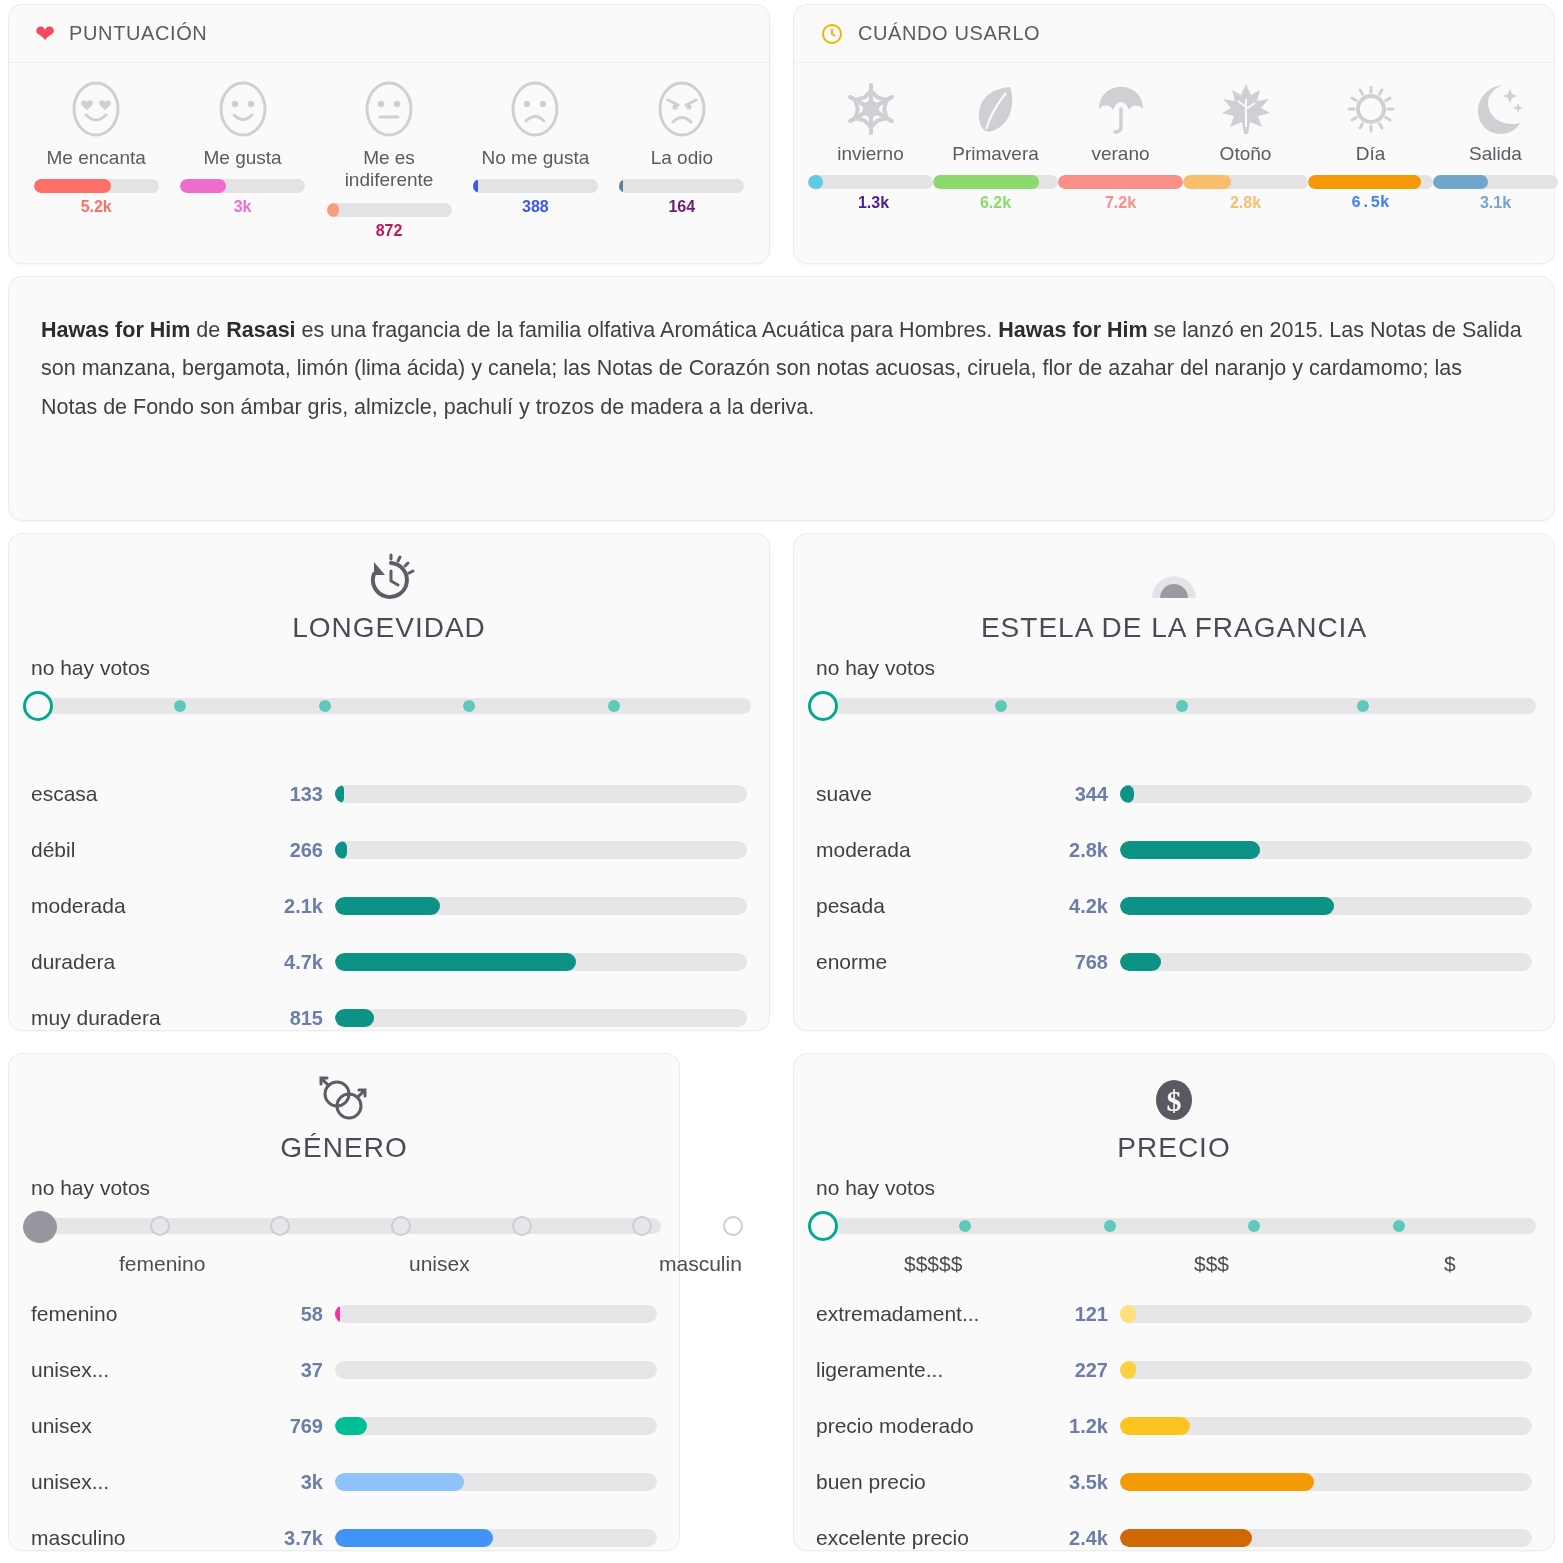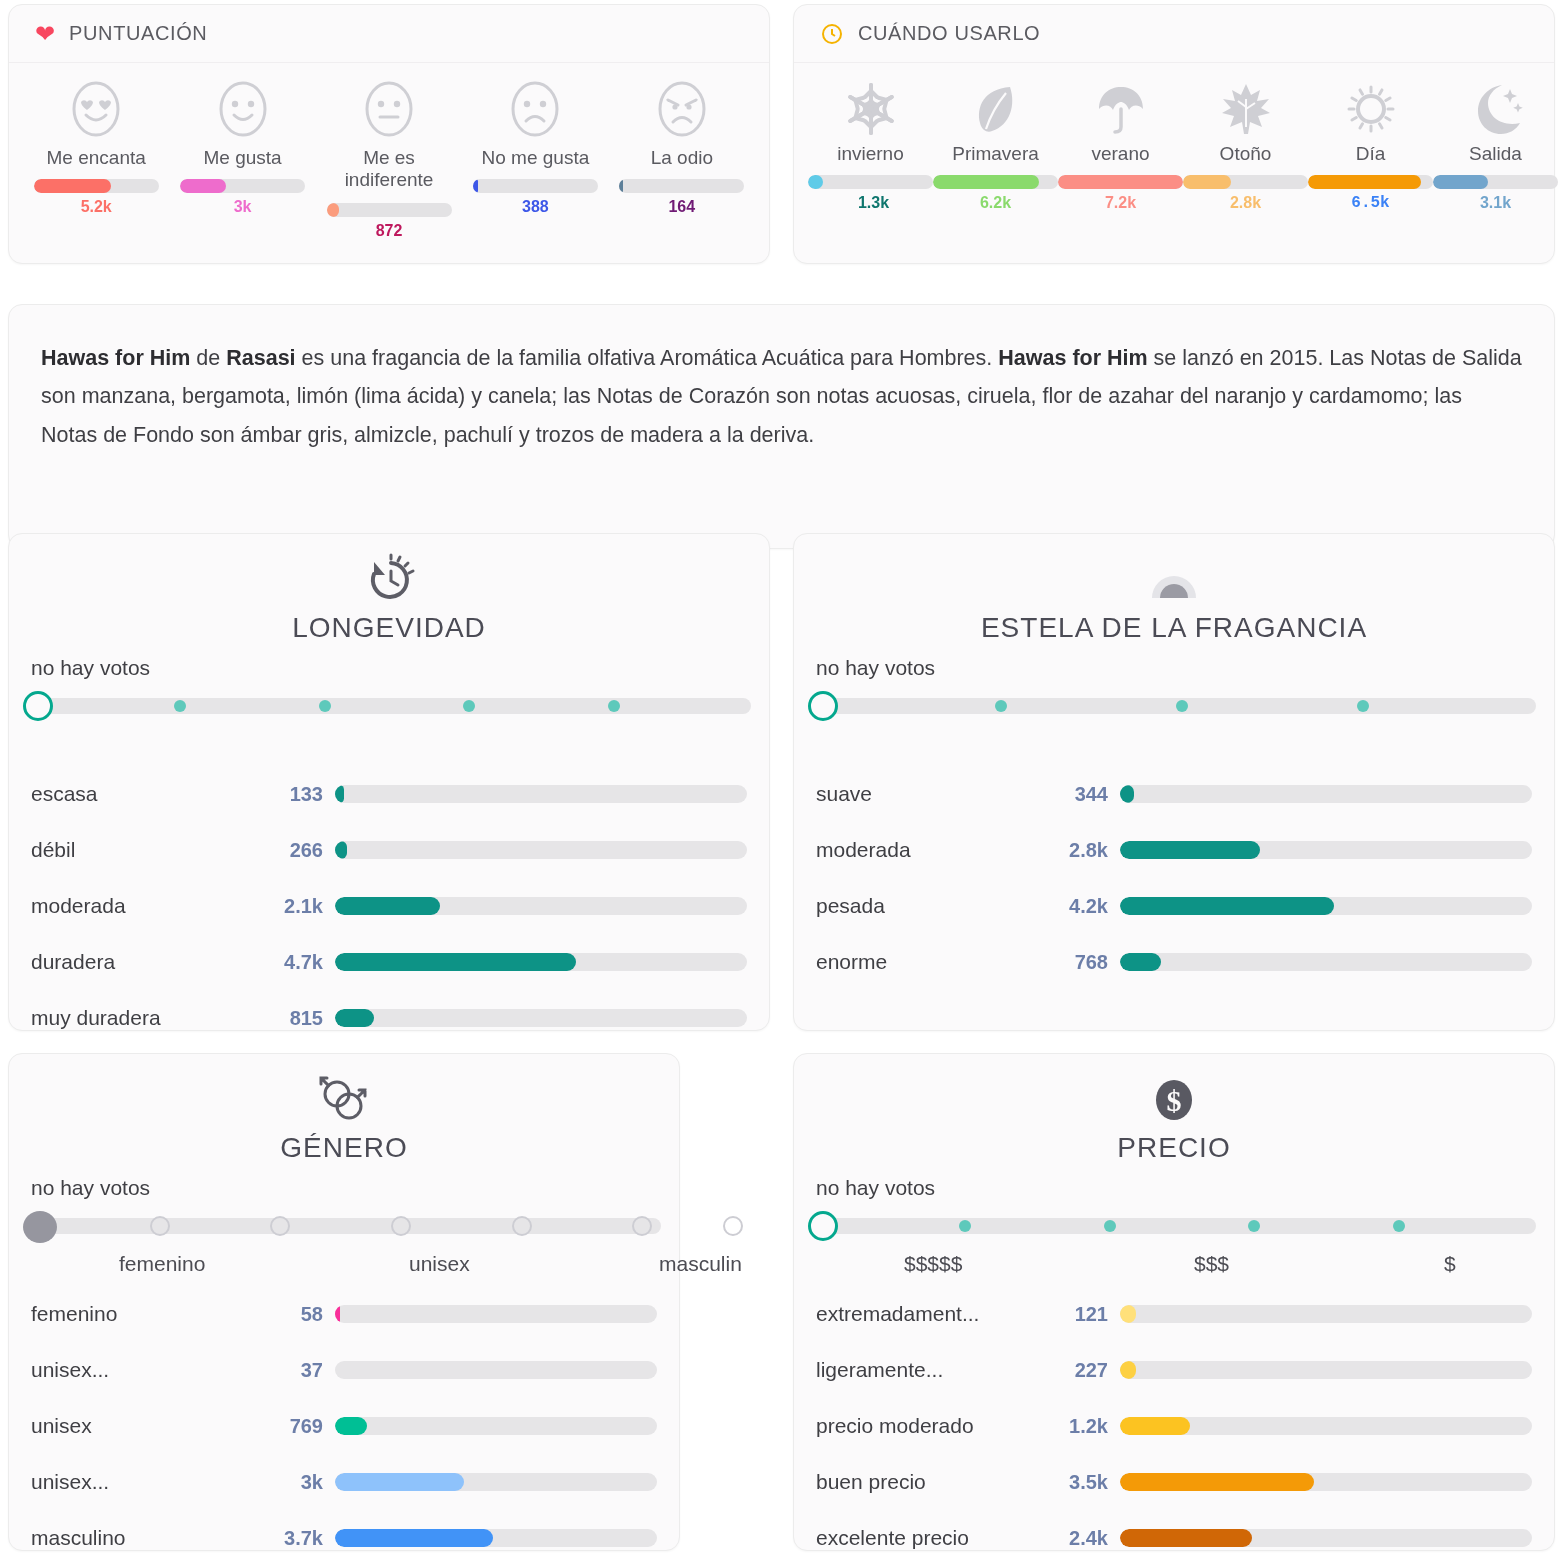--- a/index.html
+++ b/index.html
@@ -68,21 +68,20 @@
     overflow: hidden;
     margin-bottom: 5px;
   }
   .minibar > i { display:block; height:100%; border-radius: 8px; }
   .minival { font-size: 16px; font-weight: bold; }
 
   
   #card-desc {
     left: 8px; top: 276px; width: 1547px; height: 245px;
     padding: 34px 32px;
-    margin-top: 28px;
   }
   #desc-text {
     font-size: 21.5px;
     line-height: 1.78;
     color: #3f3f44;
     font-weight: 400;
   }
   #desc-text b { font-weight: bold; color: #2d2d31; }
 
   
@@ -289,21 +288,21 @@
                   <line x1="30" y1="22" x2="25" y2="27"></line>
                   <line x1="30" y1="22" x2="35" y2="27"></line>
                 </g>
               </g>
             </svg>
           </div>
           <div class="col-label">invierno</div>
           <div class="minibar">
             <i style="width: 12%; background: rgb(95, 203, 232);"></i>
           </div>
-          <div class="minival" style="color: #0f766e; margin-left: 6px;">1.3k</div>
+          <div class="minival" style="color: #4c1d95; margin-left: 6px;">1.3k</div>
         </div>
         <div class="col">
           <div class="seasonicon">
             <svg width="60" height="60" viewBox="0 0 60 60">
               <path d="M44 8 C18 10 10 28 14 44 C16 52 22 54 26 52 C44 46 50 26 44 8 Z" fill="#cfcfd4"></path>
               <path d="M40 14 C30 26 24 38 20 50" stroke="#fbfafb" stroke-width="2.2" fill="none"></path>
             </svg>
           </div>
           <div class="col-label">Primavera</div>
           <div class="minibar">

